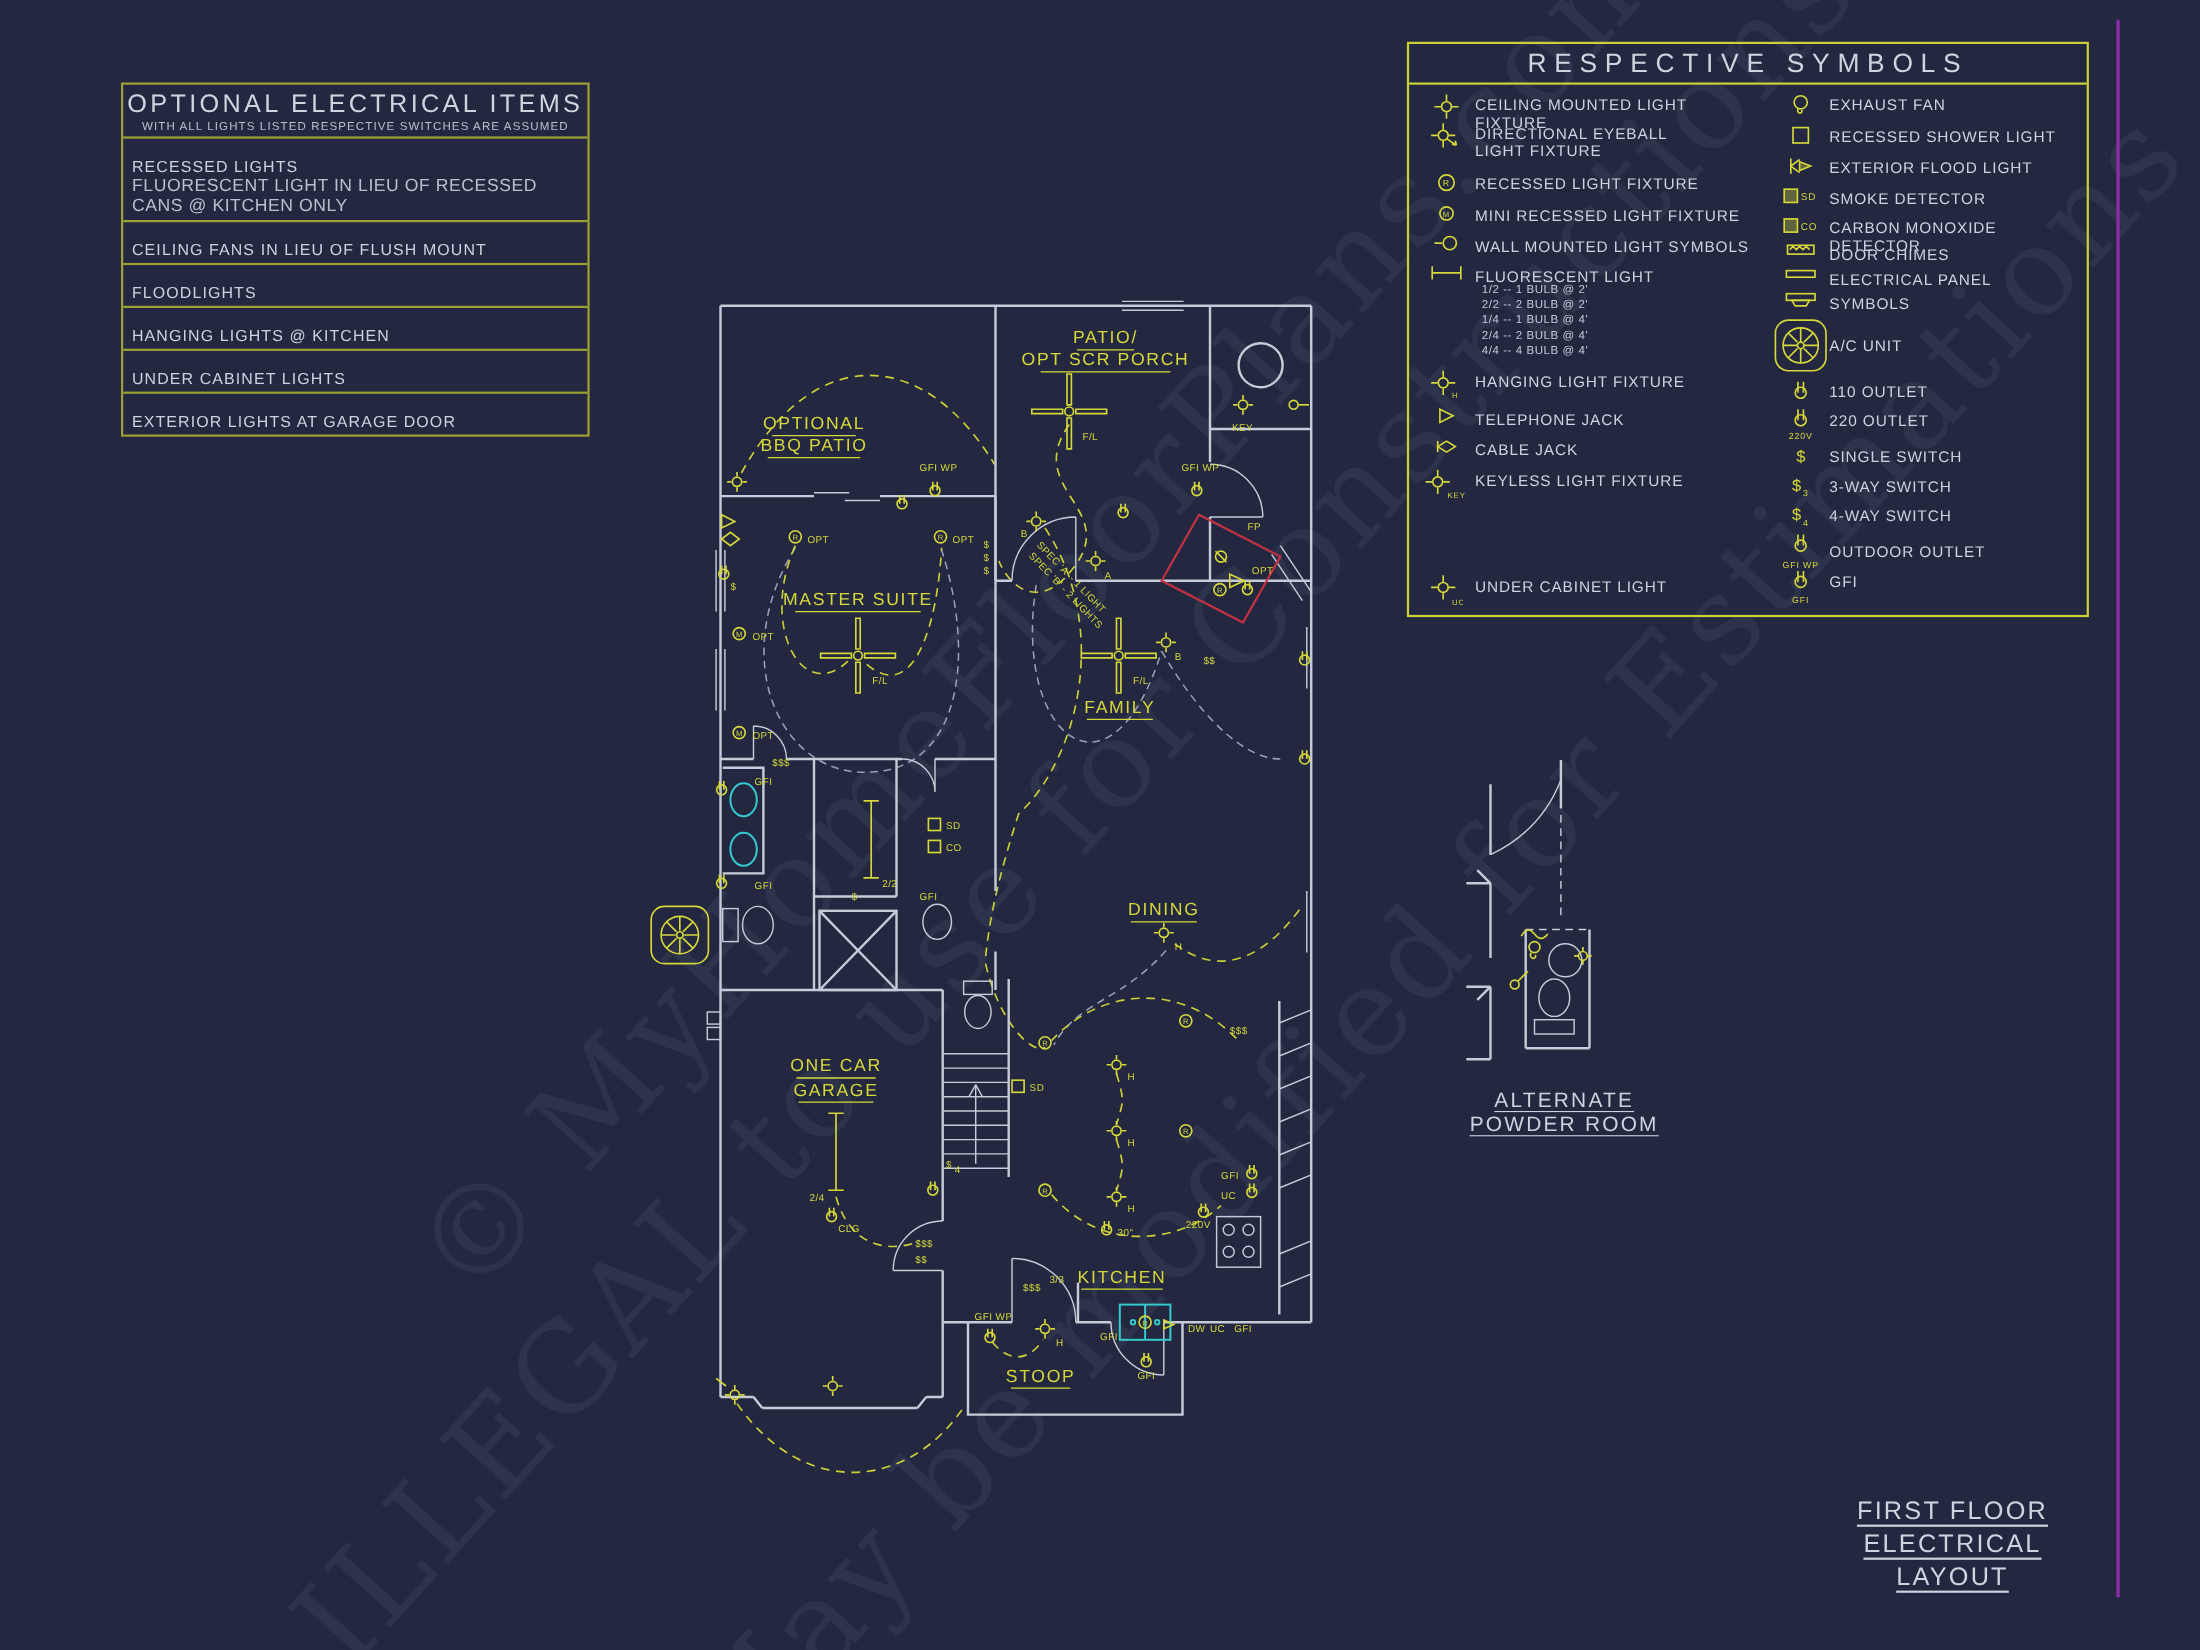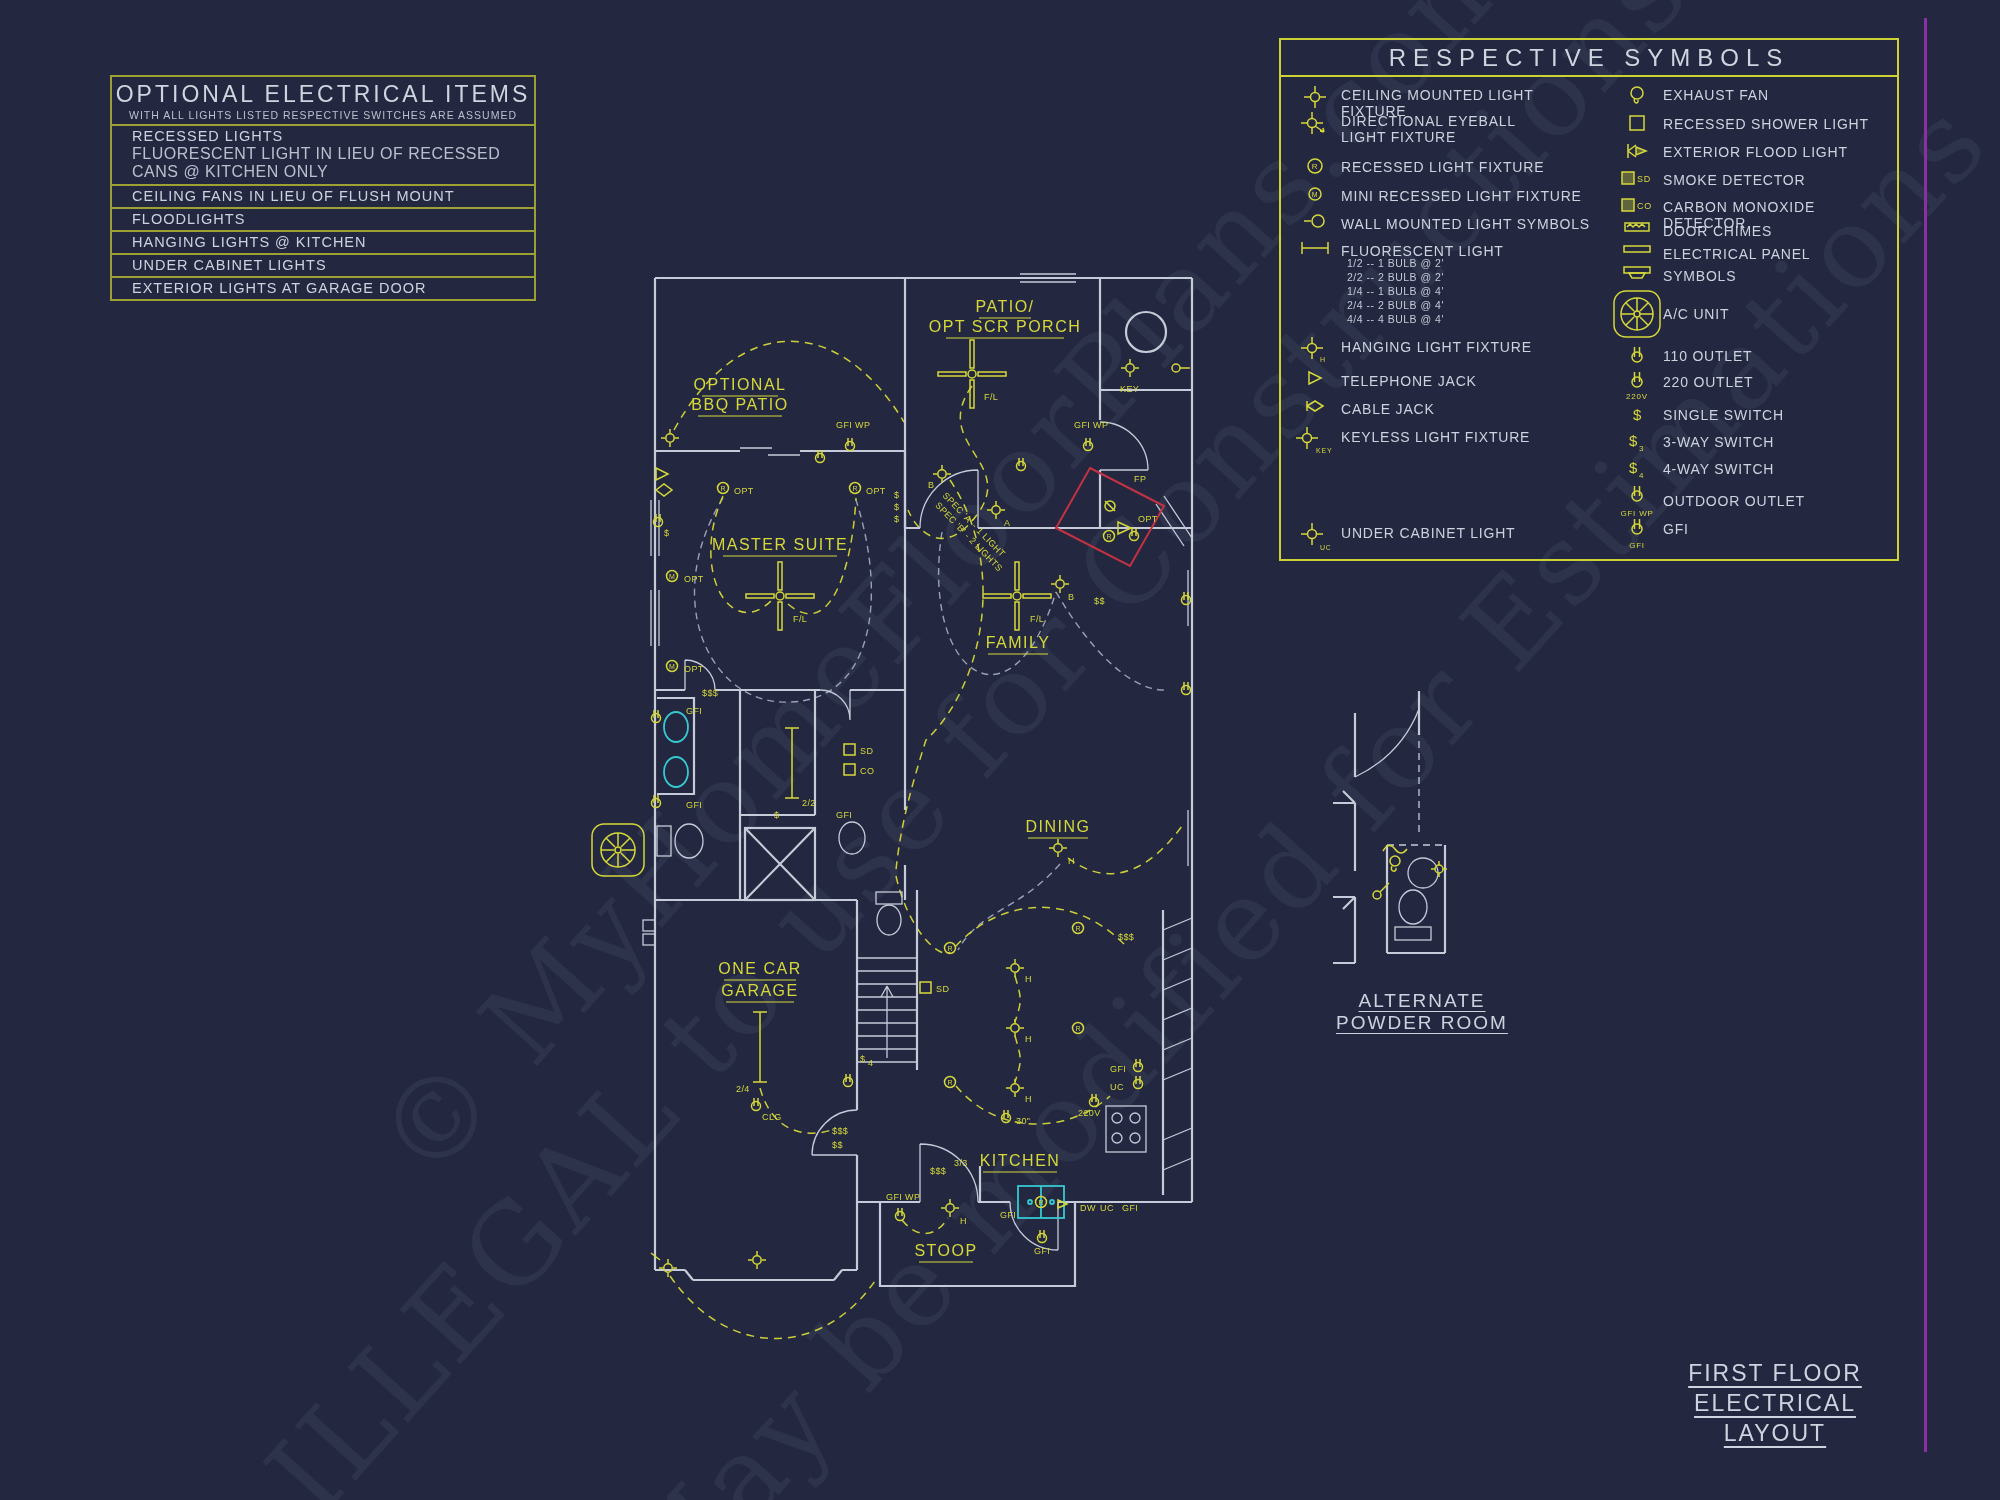--- a/index.html
+++ b/index.html
@@ -7,21 +7,21 @@
          font-family:"Liberation Sans",sans-serif;color:#ccd3df;}
   
   .wm{position:absolute;white-space:nowrap;font-family:"DejaVu Serif",serif;
       font-size:112px;color:rgba(196,205,235,0.065);transform:rotate(-48deg);
       transform-origin:left center;pointer-events:none;letter-spacing:4px;}
   
   .opt-table{position:absolute;left:110px;top:75px;width:422px;border:2px solid #9da032;}
   .opt-head{border-bottom:2px solid #9da032;text-align:center;padding:4px 2px 3px;}
   .opt-title{font-size:23px;letter-spacing:3px;color:#cfd5df;}
   .opt-sub{font-size:10.5px;letter-spacing:1px;color:#b9c0cd;margin-top:1px;}
-  .opt-row{border-bottom:2px solid #9da032;padding:2px 20px 3px;}
+  .opt-row{border-bottom:2px solid #9da032;padding:2px 8px 3px;margin-top:16px;}
   .opt-row:last-child{border-bottom:none;}
   .opt-label{font-size:14.5px;letter-spacing:1px;color:#ccd3df;}
   .opt-note{font-size:16px;letter-spacing:.5px;color:#b9c0cd;margin-top:1px;}
   .opt-note:empty{display:none;}
   
   .legend{position:absolute;left:1279px;top:38px;width:616px;height:519px;border:2px solid #ccd236;}
   .leg-title{height:35px;line-height:35px;text-align:center;font-size:24px;letter-spacing:7px;
              color:#cfd5df;border-bottom:2px solid #ccd236;}
   .lrow{position:absolute;display:flex;align-items:flex-start;color:#ccd3de;
         font-size:14px;letter-spacing:.8px;line-height:1.15;}

